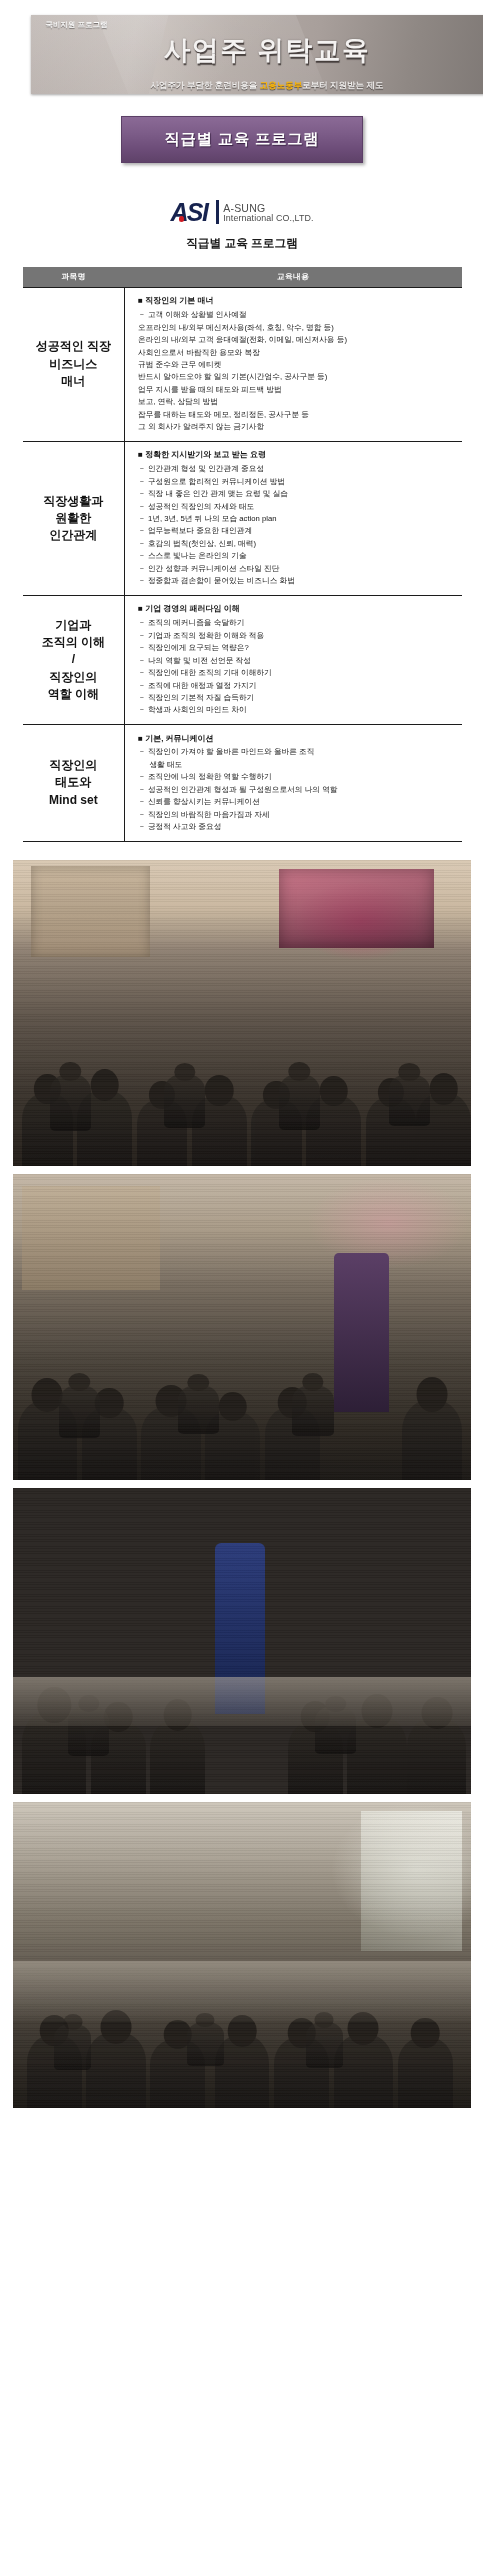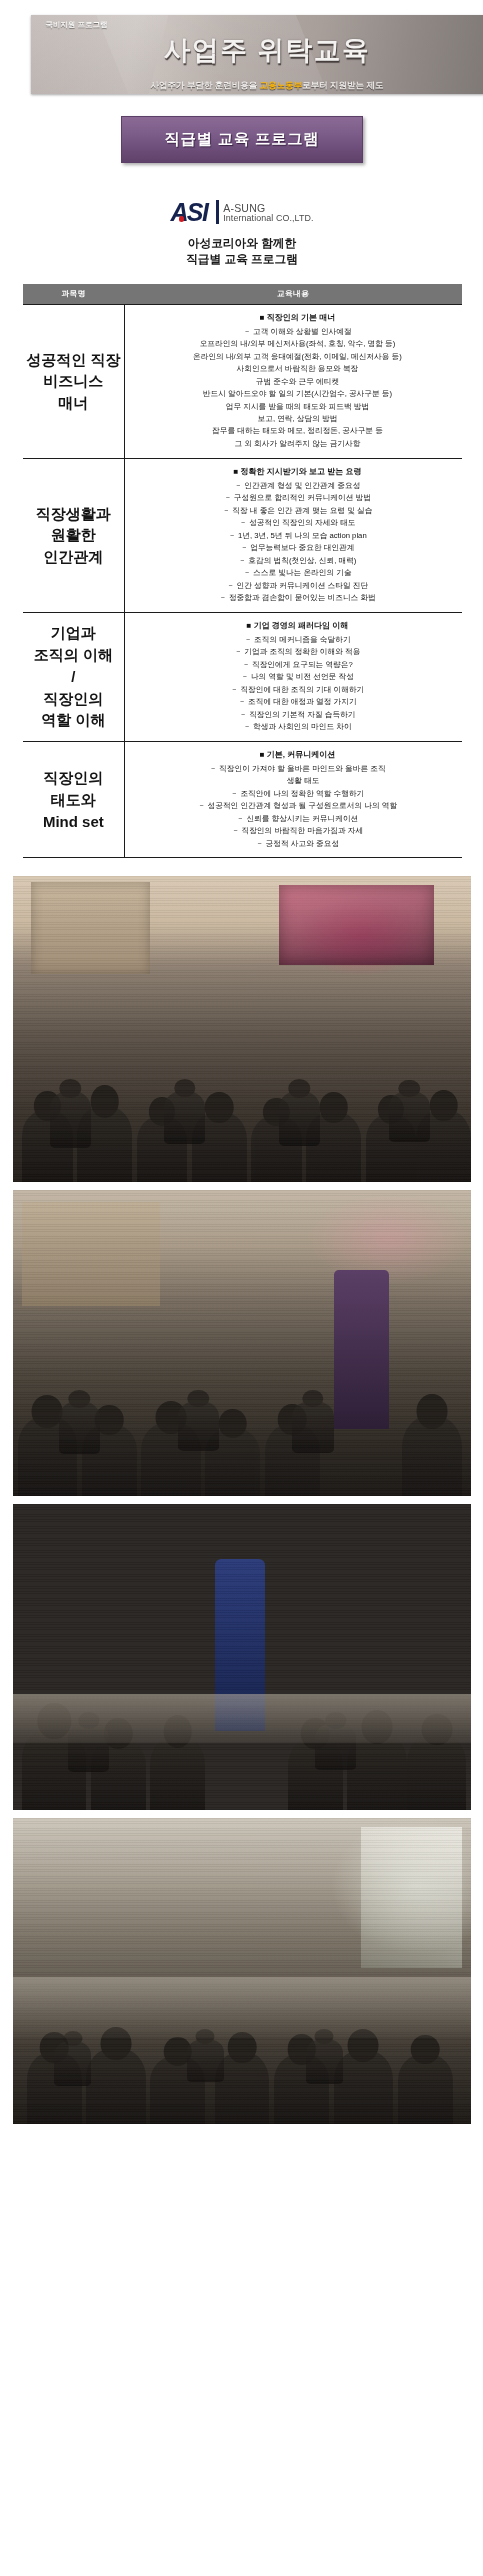--- a/index.html
+++ b/index.html
@@ -191,33 +191,32 @@
   table.prog thead th.c1 { width: 102px; }
   table.prog thead th.c2 { width: 337px; }
   table.prog tbody td {
     border-top: 1.1px solid #1c1c1c;
     border-bottom: 1.1px solid #1c1c1c;
     vertical-align: middle;
     padding: 8px 0;
   }
   table.prog tbody td.subject {
     text-align: center;
-    font-size: 15px;
+    font-size: 12px;
     font-weight: bold;
     color: #141414;
     line-height: 1.45;
     border-right: 1.1px solid #1c1c1c;
     padding: 8px 3.2px;
   }
   table.prog tbody td.content {
     padding: 7.3px 4.8px 7.3px 13px;
     font-size: 7.7px;
     color: #141414;
     line-height: 1.62;
-    text-align: center;
   }
   .c-head {
     font-weight: bold;
     font-size: 8px;
     margin-bottom: 0.8px;
   }
   .c-item { white-space: nowrap; }
   .c-cont { padding-left: 11.3px; }
 
   
@@ -367,21 +366,20 @@
   <div class="logo-mark">ASI</div>
   <div class="logo-dot" style="position:relative;left:-31px;top:-3.2px;"></div>
   <div class="logo-bar"></div>
   <div class="logo-text">
     <div class="l1">A-SUNG</div>
     <div class="l2">International CO.,LTD.</div>
   </div>
 </div>
 
 <div class="event-info">
-  <div>아성코리아와 함께한</div>
   <div>직급별 교육 프로그램</div>
 </div>
 
 <div class="table-wrap">
   <table class="prog">
     <thead>
       <tr>
         <th class="c1">과목명</th>
         <th class="c2">교육내용</th>
       </tr>

